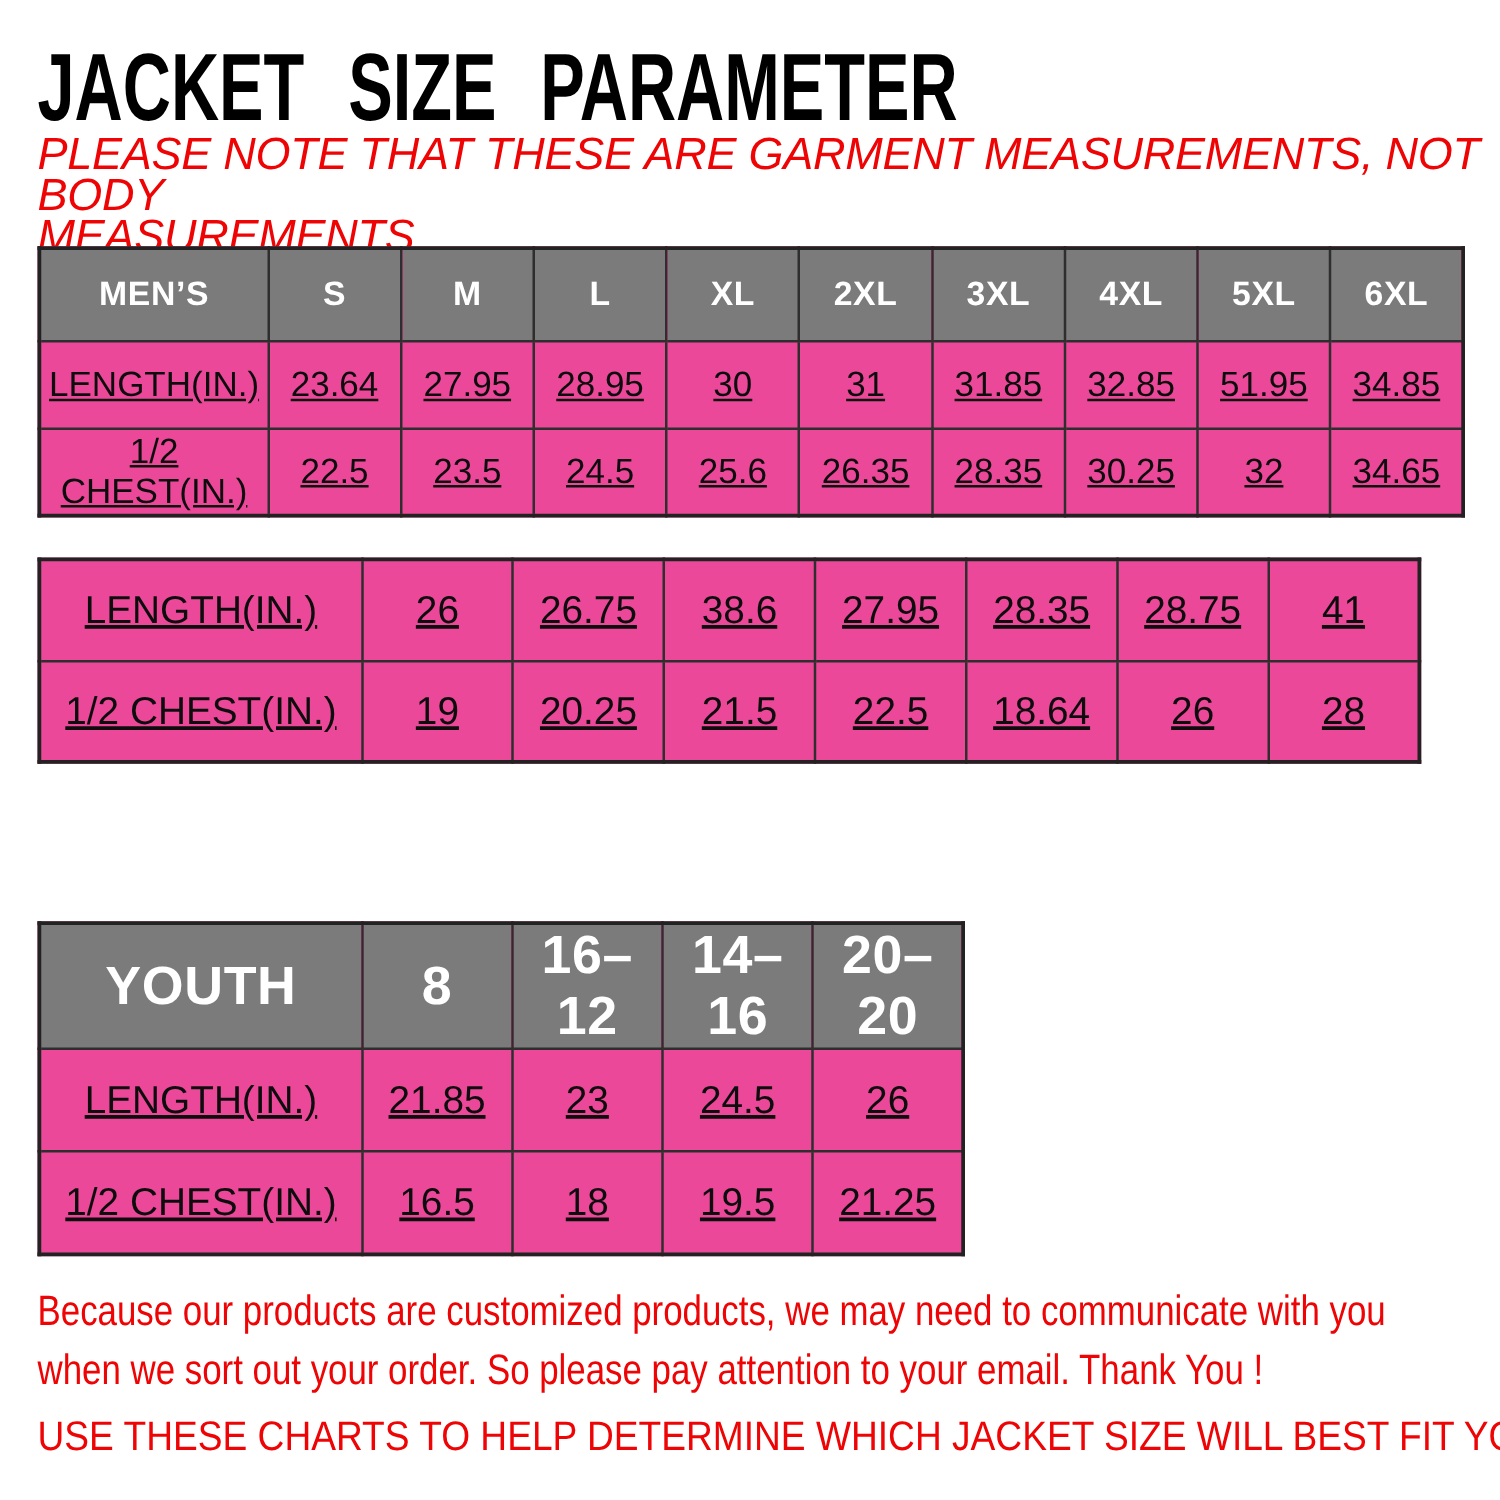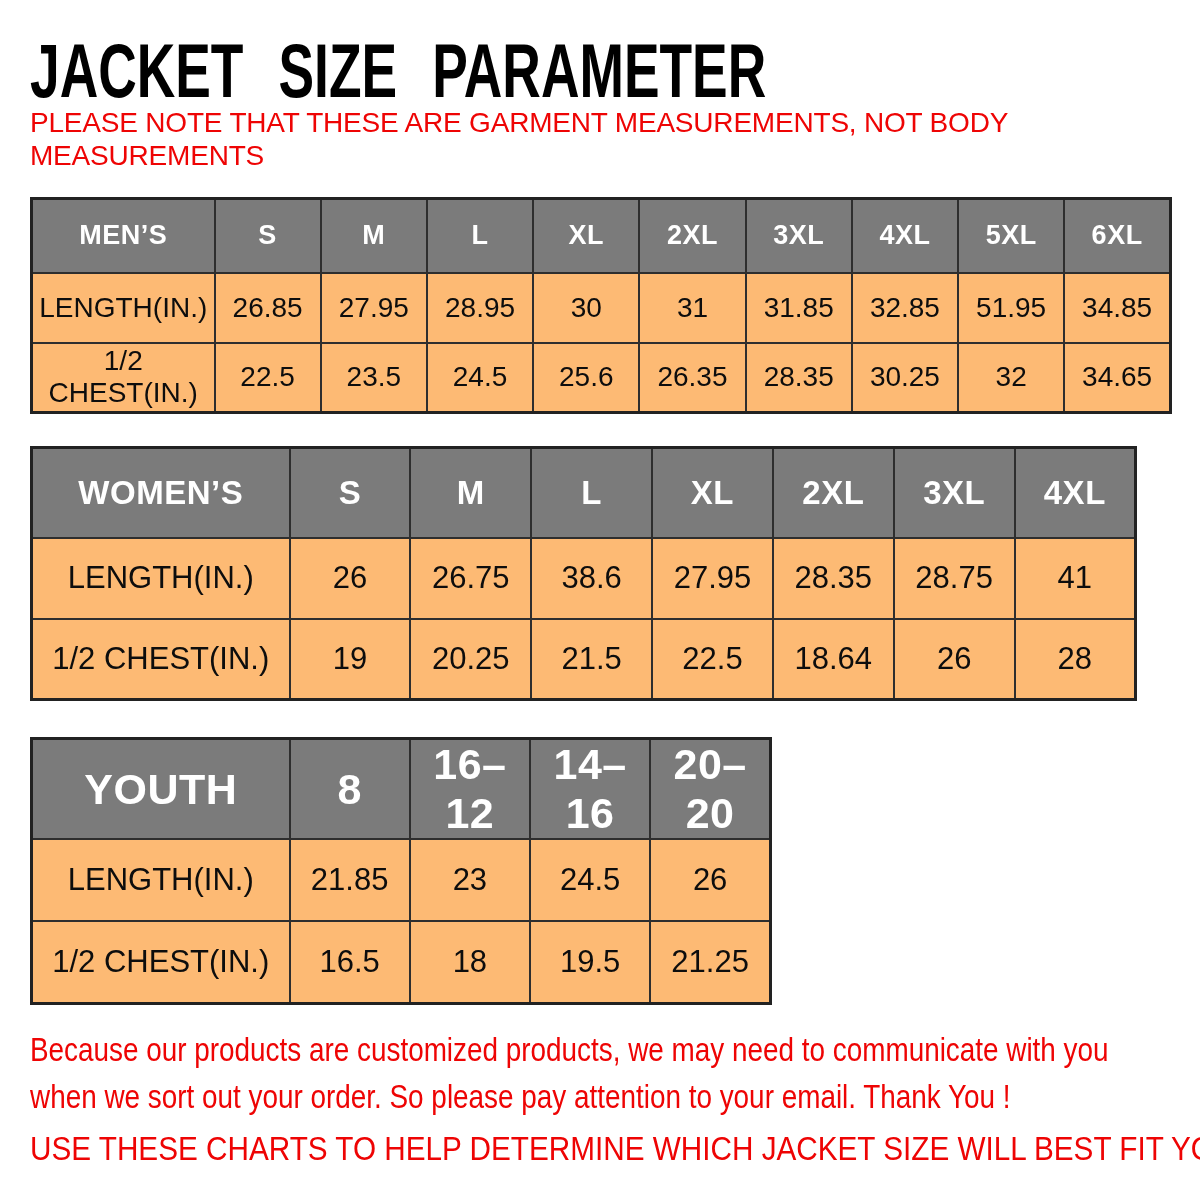--- a/index.html
+++ b/index.html
@@ -15,35 +15,35 @@
     font-family:"Liberation Sans", sans-serif;
   }
   .title{
     position:absolute;left:30px;top:26px;
     font-size:58px;font-weight:bold;color:var(--text-black);
     letter-spacing:0;word-spacing:22px;white-space:nowrap;
     transform:scale(0.92,1.32);transform-origin:left top;
   }
   .note{
     position:absolute;left:30px;top:106px;
-    font-size:28px;line-height:33px;letter-spacing:-0.2px;
-    color:var(--accent-red);white-space:pre-line;
+    font-size:36px;line-height:33px;letter-spacing:-0.2px;
+    color:var(--accent-red);white-space:pre-line;font-style:italic;
   }
   table.size-table{
     position:absolute;border-collapse:collapse;table-layout:fixed;
-    background:#fdba74;border:3px solid #222222;
+    background:#ec4899;border:3px solid #222222;
   }
   .size-table th,.size-table td{
     border:2px solid var(--grid);text-align:center;vertical-align:middle;padding:0;
     overflow:hidden;
   }
   .size-table th{
     background:var(--hdr-bg);color:var(--hdr-text);font-weight:bold;letter-spacing:0.5px;
   }
-  .size-table td{color:#0d0d0d;font-weight:normal;}
+  .size-table td{color:#0d0d0d;font-weight:normal;text-decoration:underline;}
   
   .tbl-mens{left:30px;top:197px;width:1142px;}
   .tbl-mens th{font-size:27px;}
   .tbl-mens td{font-size:28px;}
   .tbl-mens tr.hdr{height:74px;}
   .tbl-mens tr.row{height:70px;}
   .tbl-mens col.c0{width:183px;}
   
   .tbl-womens{left:30px;top:446px;width:1107px;}
   .tbl-womens th{font-size:33px;}
@@ -99,21 +99,21 @@
     <th>L</th>
     <th>XL</th>
     <th>2XL</th>
     <th>3XL</th>
     <th>4XL</th>
     <th>5XL</th>
     <th>6XL</th>
   </tr>
   <tr class="row">
     <td>LENGTH(IN.)</td>
-    <td>26.85</td>
+    <td>23.64</td>
     <td>27.95</td>
     <td>28.95</td>
     <td>30</td>
     <td>31</td>
     <td>31.85</td>
     <td>32.85</td>
     <td>51.95</td>
     <td>34.85</td>
   </tr>
   <tr class="row">
@@ -136,30 +136,20 @@
       <col class="c0">
       <col>
       <col>
       <col>
       <col>
       <col>
       <col>
       <col>
     </colgroup>
   <tbody>
-  <tr class="hdr">
-    <th>WOMEN’S</th>
-    <th>S</th>
-    <th>M</th>
-    <th>L</th>
-    <th>XL</th>
-    <th>2XL</th>
-    <th>3XL</th>
-    <th>4XL</th>
-  </tr>
   <tr class="row">
     <td>LENGTH(IN.)</td>
     <td>26</td>
     <td>26.75</td>
     <td>38.6</td>
     <td>27.95</td>
     <td>28.35</td>
     <td>28.75</td>
     <td>41</td>
   </tr>

